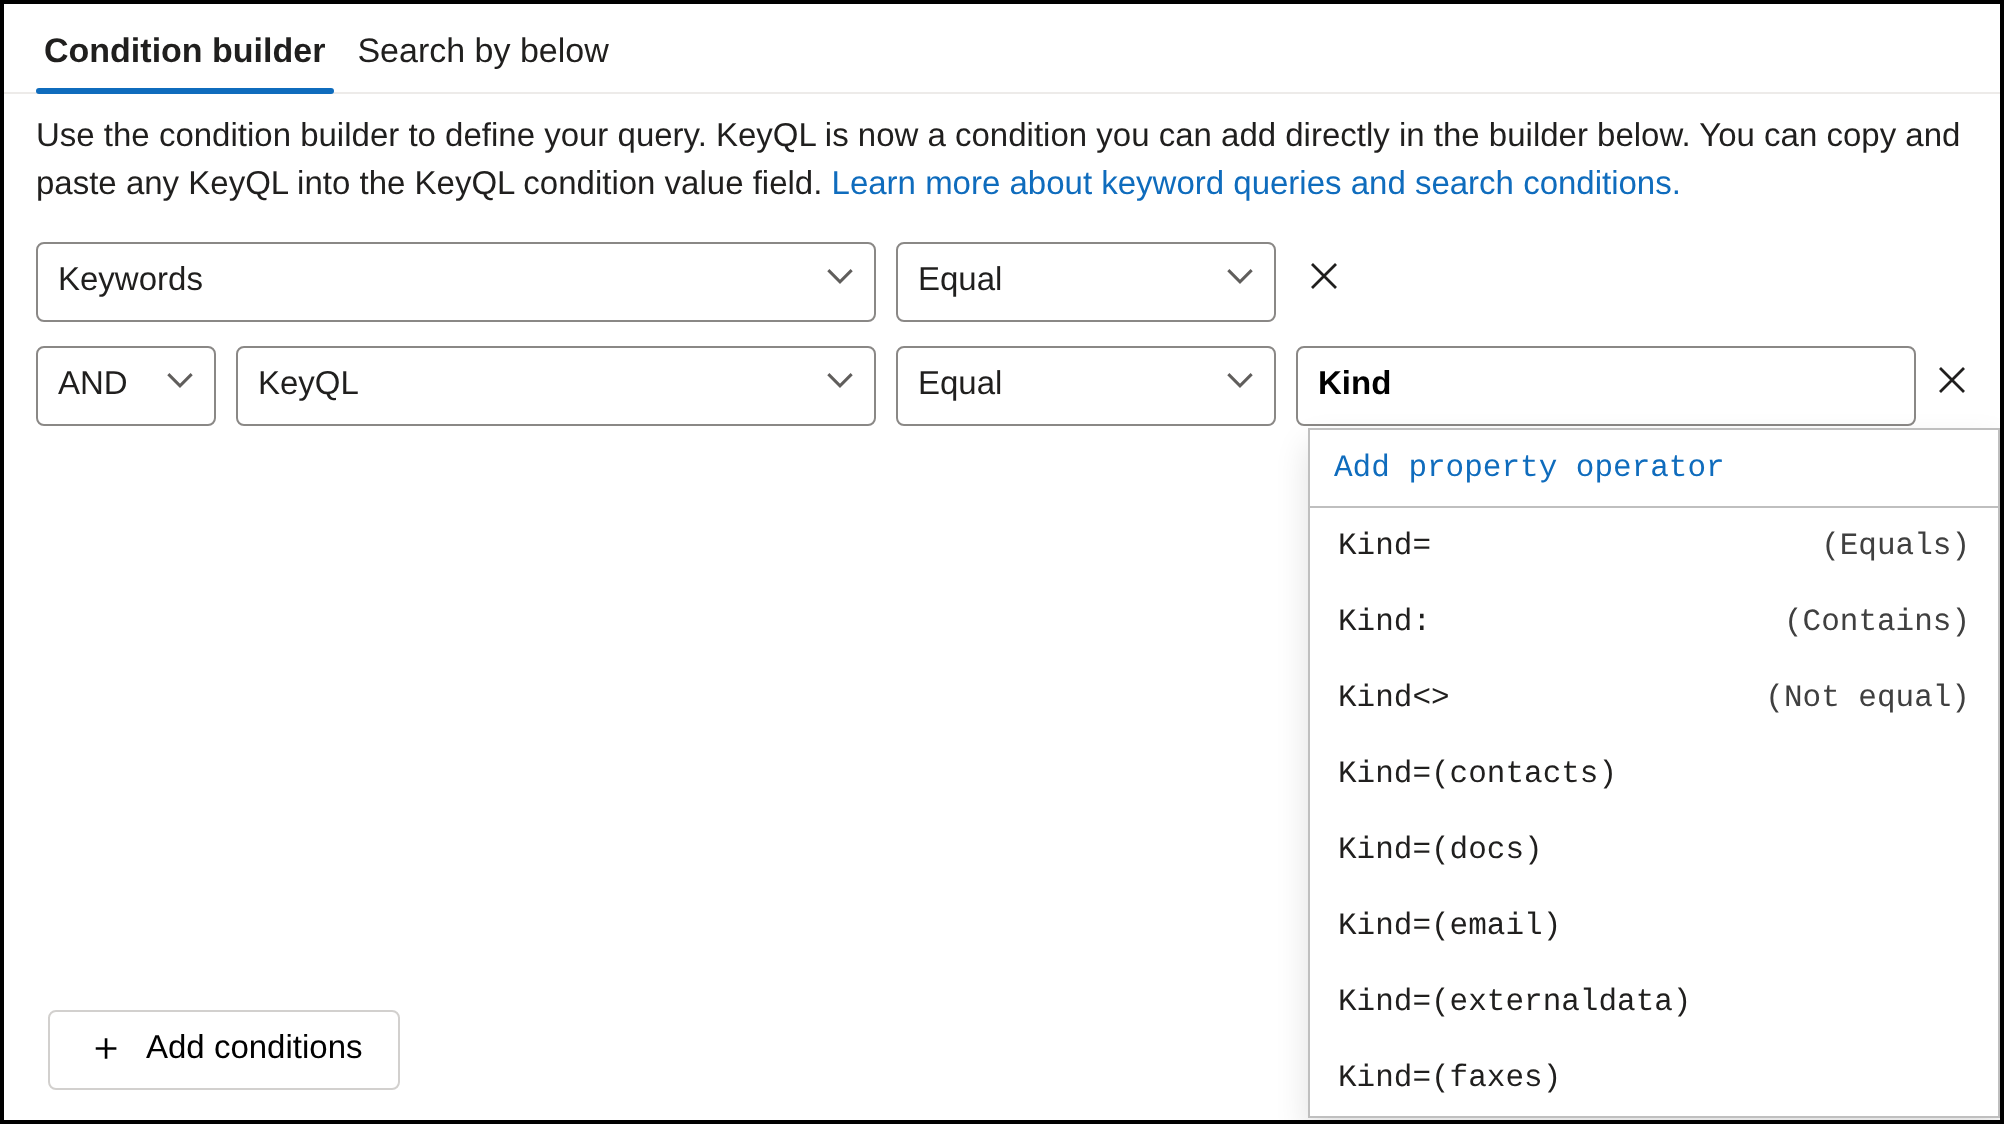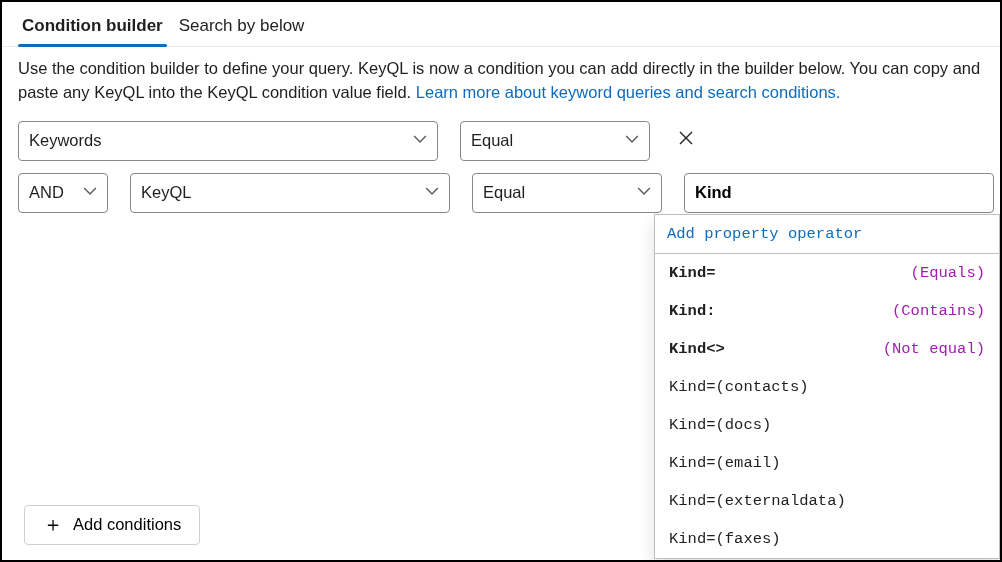--- a/index.html
+++ b/index.html
@@ -5,42 +5,42 @@
   * { box-sizing: border-box; margin: 0; padding: 0; }
   html, body { width: 1002px; height: 562px; font-family: "Segoe UI", Arial, sans-serif; font-size: 16px; color: #201f1e; }
   .frame { width: 1002px; height: 562px; border: 2px solid #000; position: relative; overflow: hidden; background: #fff; }
   .tabs { display: flex; gap: 12px; padding: 10px 18px 0 18px; border-bottom: 1px solid #edebe9; }
   .tab { padding: 4px 2px 10px 2px; font-size: 17px; cursor: pointer; position: relative; }
   .tab.active { font-weight: 600; }
   .tab.active::after { content: ""; position: absolute; left: -2px; right: -2px; bottom: -1px; height: 3px; background: #0f6cbd; border-radius: 2px; }
   .desc { padding: 10px 16px 14px 16px; font-size: 16.5px; line-height: 1.45; }
   .desc a { color: #0f6cbd; text-decoration: none; margin-top: 35px; }
   .rows { padding: 2px 16px; }
-  .row { display: flex; align-items: center; gap: 22px; margin-bottom: 12px; }
+  .row { display: flex; align-items: center; gap: 10px; margin-bottom: 12px; }
   .sel, .txt { border: 1px solid #8a8886; border-radius: 4px; height: 40px; padding: 6px 10px; font-size: 16.5px; background: #fff; display: flex; align-items: center; justify-content: space-between; }
   .sel { cursor: pointer; }
   .sel .chev { color: #605e5c; }
   .txt input { border: none; outline: none; width: 100%; font-size: 16.5px; font-family: inherit; background: transparent; }
   .txt.invalid { border-color: #a4262c; }
   .w-field { flex: 0 0 420px; }
   .w-op { flex: 0 0 190px; }
   .w-val { flex: 0 0 310px; }
   .w-bool { flex: 0 0 90px; }
   .w-field2 { flex: 0 0 320px; }
   .close-x { width: 28px; height: 28px; display: flex; align-items: center; justify-content: center; cursor: pointer; color: #201f1e; font-size: 18px; }
   .mono { font-family: Consolas, "Courier New", monospace; font-weight: 700; }
   .add-btn { margin: 278px 16px 0 22px; border: 1px solid #d2d0ce; border-radius: 4px; background: #fff; height: 40px; padding: 0 18px; display: inline-flex; align-items: center; gap: 10px; font-size: 16.5px; cursor: pointer; box-shadow: 0 0 0 0 rgba(0,0,0,0); }
   .plus { font-size: 20px; line-height: 1; position: relative; top: -1px; }
   
   .dropdown { position: absolute; top: 212px; left: 652px; width: 346px; border: 1px solid #bfbfbf; background: #fff; box-shadow: 0 8px 16px rgba(0,0,0,0.12); }
   .dd-header { color: #0f6cbd; font-family: Consolas, "Courier New", monospace; padding: 10px 12px; border-bottom: 1px solid #bfbfbf; font-size: 15.5px; }
   .dd-item { display: flex; justify-content: space-between; align-items: center; padding: 10px 14px; font-family: Consolas, "Courier New", monospace; font-size: 15.5px; cursor: pointer; }
-  .dd-item .k { font-weight: 700; }
+  .dd-item .k { font-weight: 400; }
   .dd-item.plain .k { font-weight: 400; }
-  .dd-item .hint { color: #a21caf; }
+  .dd-item .hint { color: #404040; }
   svg.chev-svg { width: 14px; height: 14px; }
 </style>
 </head>
 <body>
 
 <div class="frame">
 
   <div class="tabs">
     <div class="tab active">Condition builder</div>
     <div class="tab">Search by below</div>

